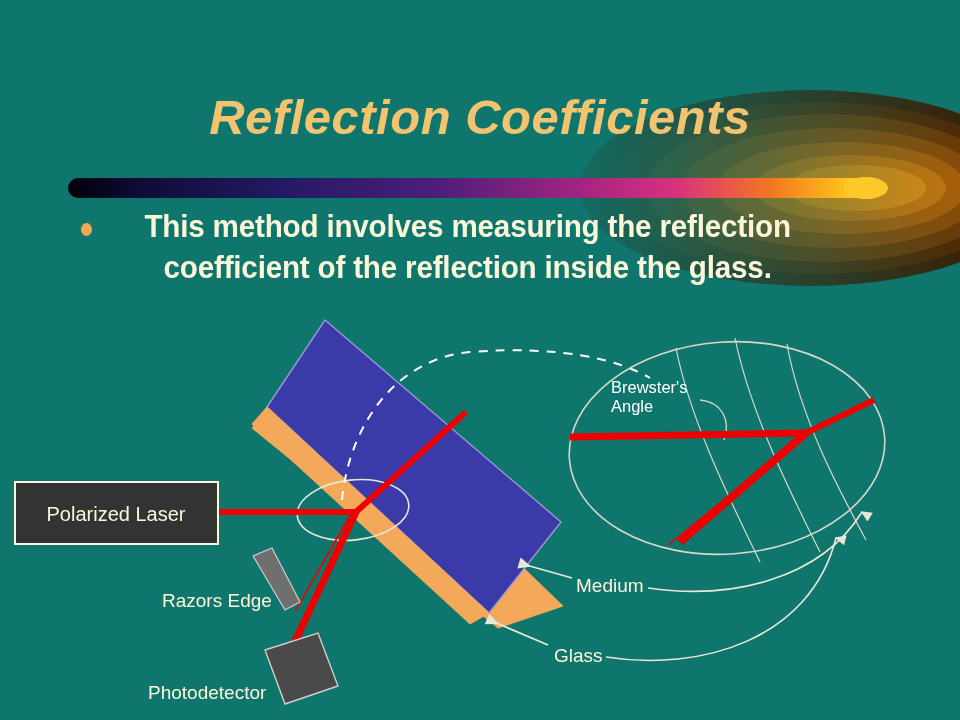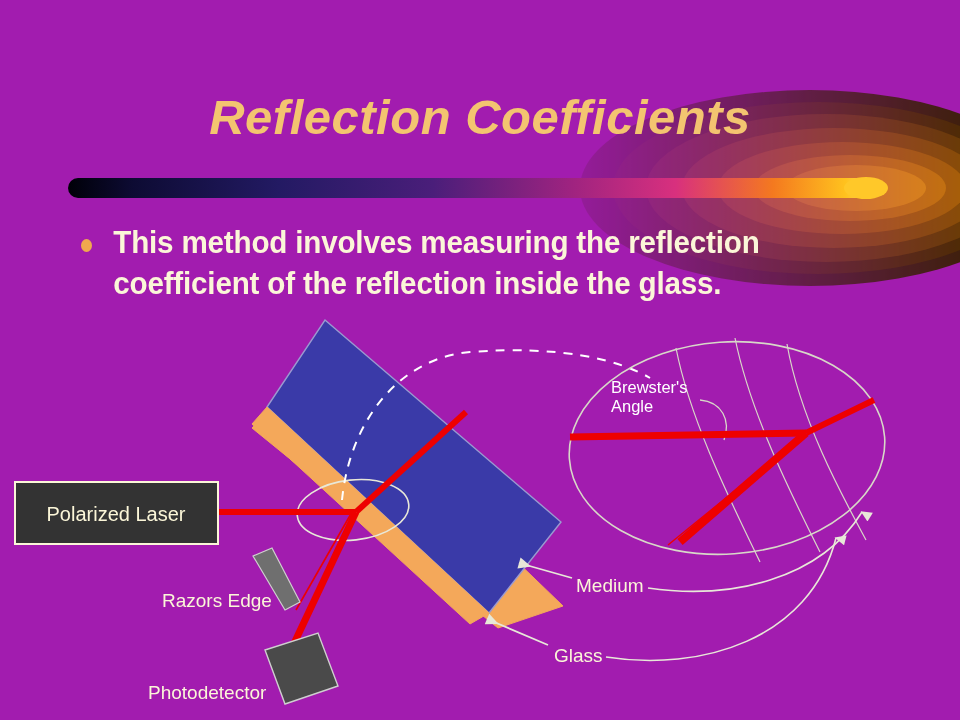--- a/index.html
+++ b/index.html
@@ -2,36 +2,36 @@
 <html><head>
 <meta charset="utf-8">
 <title>Reflection Coefficients</title>
 <style>
   html,body{margin:0;padding:0;background:#000;}
   body{
     width:960px;height:720px;overflow:hidden;position:relative;
     font-family:"Liberation Sans","DejaVu Sans",sans-serif;
     background:#000;
   }
-  #slide{position:absolute;left:0;top:0;width:960px;height:720px;background:#a21caf;overflow:hidden;}
+  #slide{position:absolute;left:0;top:0;width:960px;height:720px;background:#0f766e;overflow:hidden;}
 
   
   .glow-wrap{position:absolute;left:0;top:0;width:960px;height:300px;pointer-events:none;}
 
   
   #title{
     position:absolute;left:0;top:92px;width:960px;text-align:center;
     font-size:49px;font-weight:bold;font-style:italic;
     color:#f3c470;letter-spacing:0.5px;line-height:1.05;
     font-family:"Liberation Sans","DejaVu Sans",sans-serif;
     white-space:nowrap;
   }
 
   
-  #bullet-block{position:absolute;left:70px;top:222px;width:800px;}
+  #bullet-block{position:absolute;left:70px;top:206px;width:800px;text-align:center;}
   #bullet-dot{
     position:absolute;left:11px;top:17px;width:11px;height:13px;border-radius:50%;
     background:#f0a94e;
   }
   #bullet-text{
     margin:0;padding:0 0 0 46px;
     color:#fbf6d8;font-size:31.5px;font-weight:bold;line-height:1.30;
     font-family:"Liberation Sans","DejaVu Sans",sans-serif;
     letter-spacing:-0.2px;
     transform:scaleX(0.94);transform-origin:left top;

